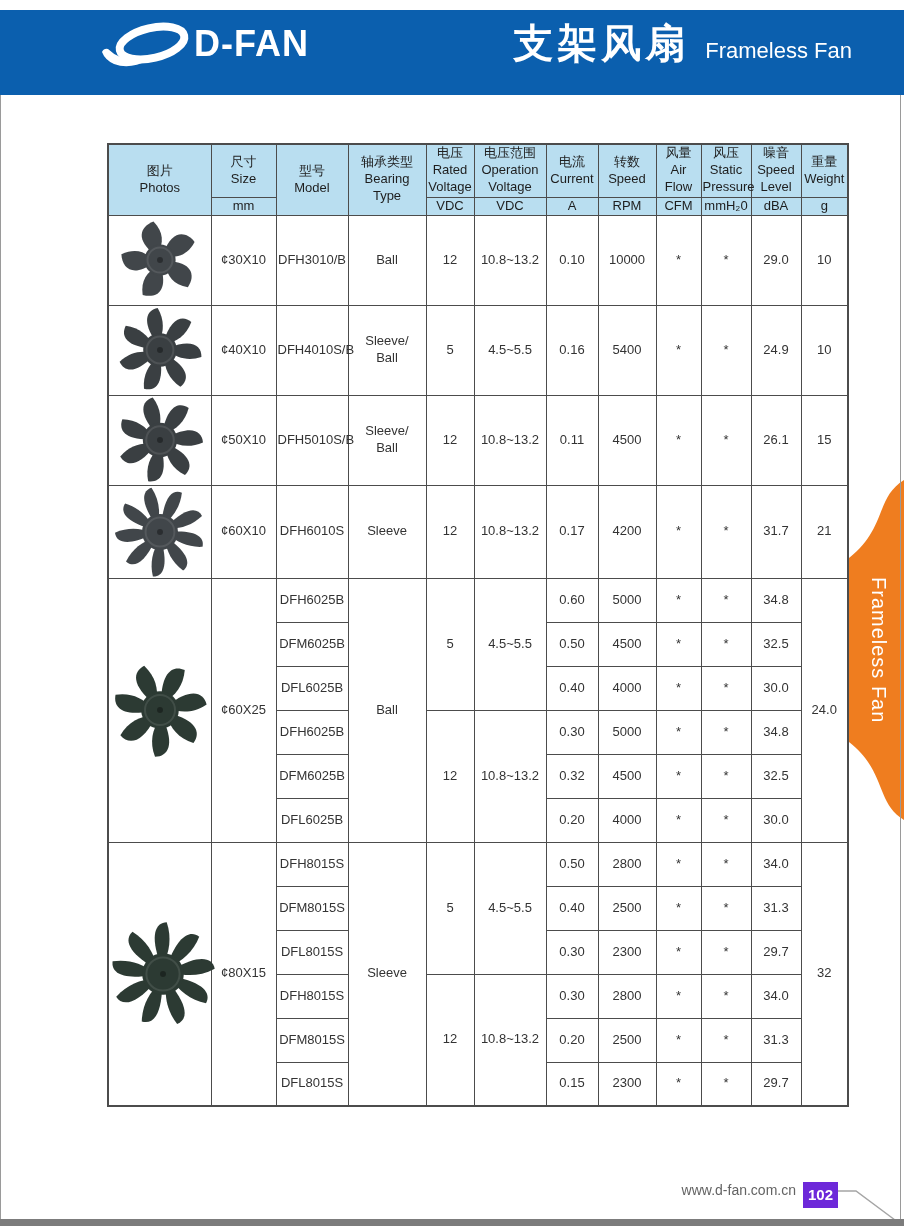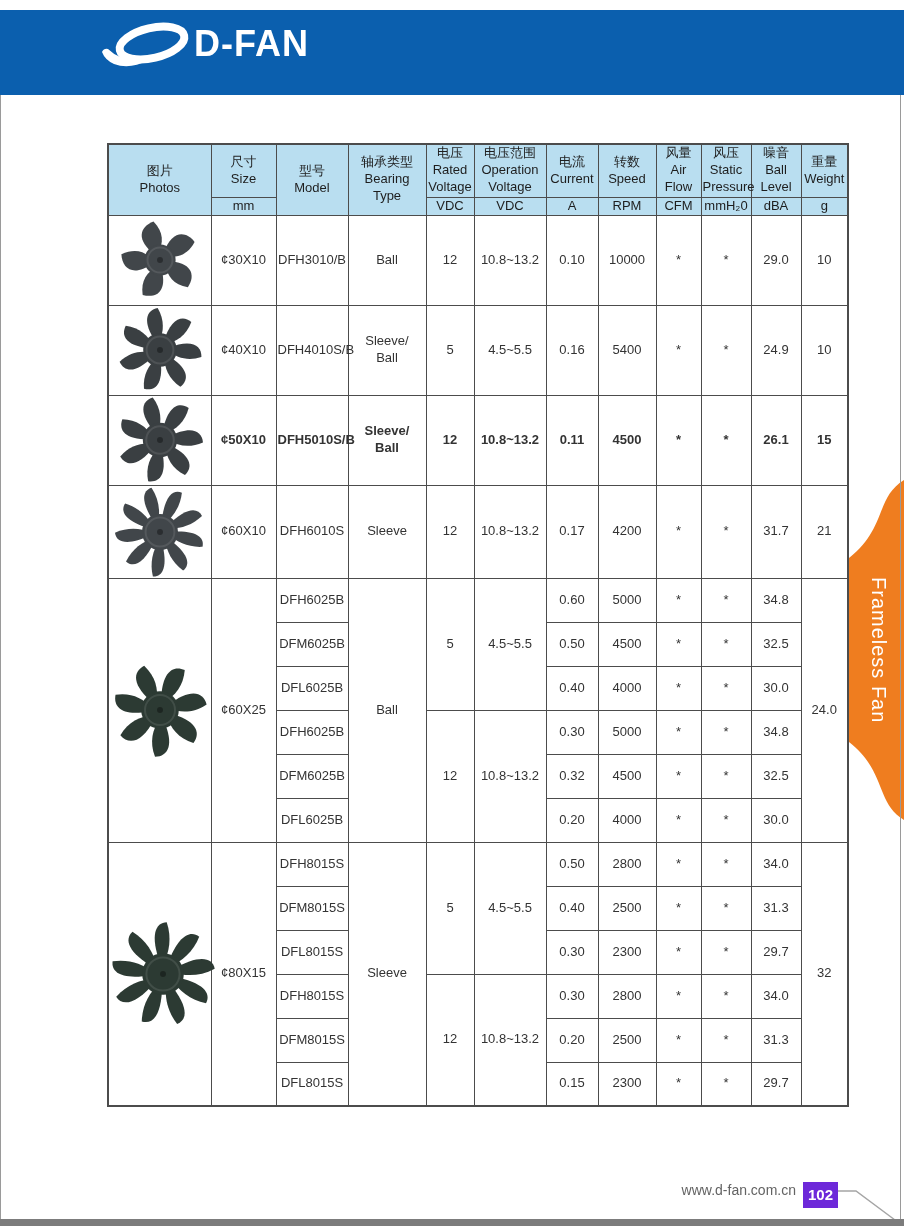--- a/index.html
+++ b/index.html
@@ -44,20 +44,24 @@
 
 <div class="page">
 
   <div class="topbar">
     <div class="logo">
       <svg width="92" height="54" viewBox="0 0 92 54">
         <ellipse cx="52" cy="26" rx="33" ry="15" fill="none" stroke="#ffffff" stroke-width="8" transform="rotate(-13 52 26)"></ellipse>
         <path d="M8 32 Q22 46 48 43 Q30 53 14 47 Q5 43 2 35 Q4 31 8 32 Z" fill="#ffffff"></path>
       </svg>
       <span class="logo-text">D-FAN</span>
+    </div>
+    <div class="titles">
+      <span class="title-cn">支架风扇</span>
+      <span class="title-en">Frameless Fan</span>
     </div>
   </div>
 
   <table class="spec">
     <colgroup>
         <col style="width: 103px;">
         <col style="width: 65px;">
         <col style="width: 72px;">
         <col style="width: 78px;">
         <col style="width: 48px;">
@@ -85,21 +89,21 @@
 Operation Voltage</th>
           <th>电流
 Current</th>
           <th>转数
 Speed</th>
           <th>风量
 Air Flow</th>
           <th>风压
 Static Pressure</th>
           <th>噪音
-Ball Level</th>
+Speed Level</th>
           <th>重量
 Weight</th>
         </tr>
       <tr class="units">
           <th>mm</th>
           <th>VDC</th>
           <th>VDC</th>
           <th>A</th>
           <th>RPM</th>
           <th>CFM</th>
@@ -155,21 +159,21 @@
 Ball</td>
           <td>5</td>
           <td>4.5~5.5</td>
           <td>0.16</td>
           <td>5400</td>
           <td>*</td>
           <td>*</td>
           <td>24.9</td>
           <td>10</td>
         </tr>
-        <tr style="height: 90px; font-weight: bold;">
+        <tr style="height: 90px;">
           <td class="photo"><svg width="88" height="88" viewBox="-44 -44 88 88">
               <g transform="rotate(30)">
                 <path d="M 8.6,0.0 C 34.3,-2.8 42.5,6.4 39.1,17.9 C 24.8,18.6 14.4,12.2 8.0,3.1 Z" fill="#3a3f42"></path>
                 <path d="M 5.4,6.7 C 23.6,25.0 21.5,37.2 10.4,41.7 C 0.9,30.9 -0.5,18.9 2.6,8.2 Z" fill="#3a3f42"></path>
                 <path d="M -1.9,8.4 C -4.9,34.1 -15.7,40.0 -26.2,34.1 C -23.6,20.0 -15.1,11.4 -4.8,7.1 Z" fill="#3a3f42"></path>
                 <path d="M -7.7,3.7 C -29.7,17.4 -41.1,12.7 -43.0,0.8 C -30.4,-6.0 -18.3,-4.7 -8.6,0.7 Z" fill="#3a3f42"></path>
                 <path d="M -7.7,-3.7 C -32.1,-12.3 -35.6,-24.2 -27.5,-33.1 C -14.2,-27.5 -7.7,-17.3 -5.9,-6.3 Z" fill="#3a3f42"></path>
                 <path d="M -1.9,-8.4 C -10.4,-32.8 -3.3,-42.9 8.8,-42.1 C 12.6,-28.3 8.7,-16.8 1.3,-8.5 Z" fill="#3a3f42"></path>
                 <path d="M 5.4,-6.7 C 19.2,-28.6 31.5,-29.3 38.4,-19.4 C 30.0,-7.8 18.6,-3.7 7.4,-4.3 Z" fill="#3a3f42"></path>
               </g>

